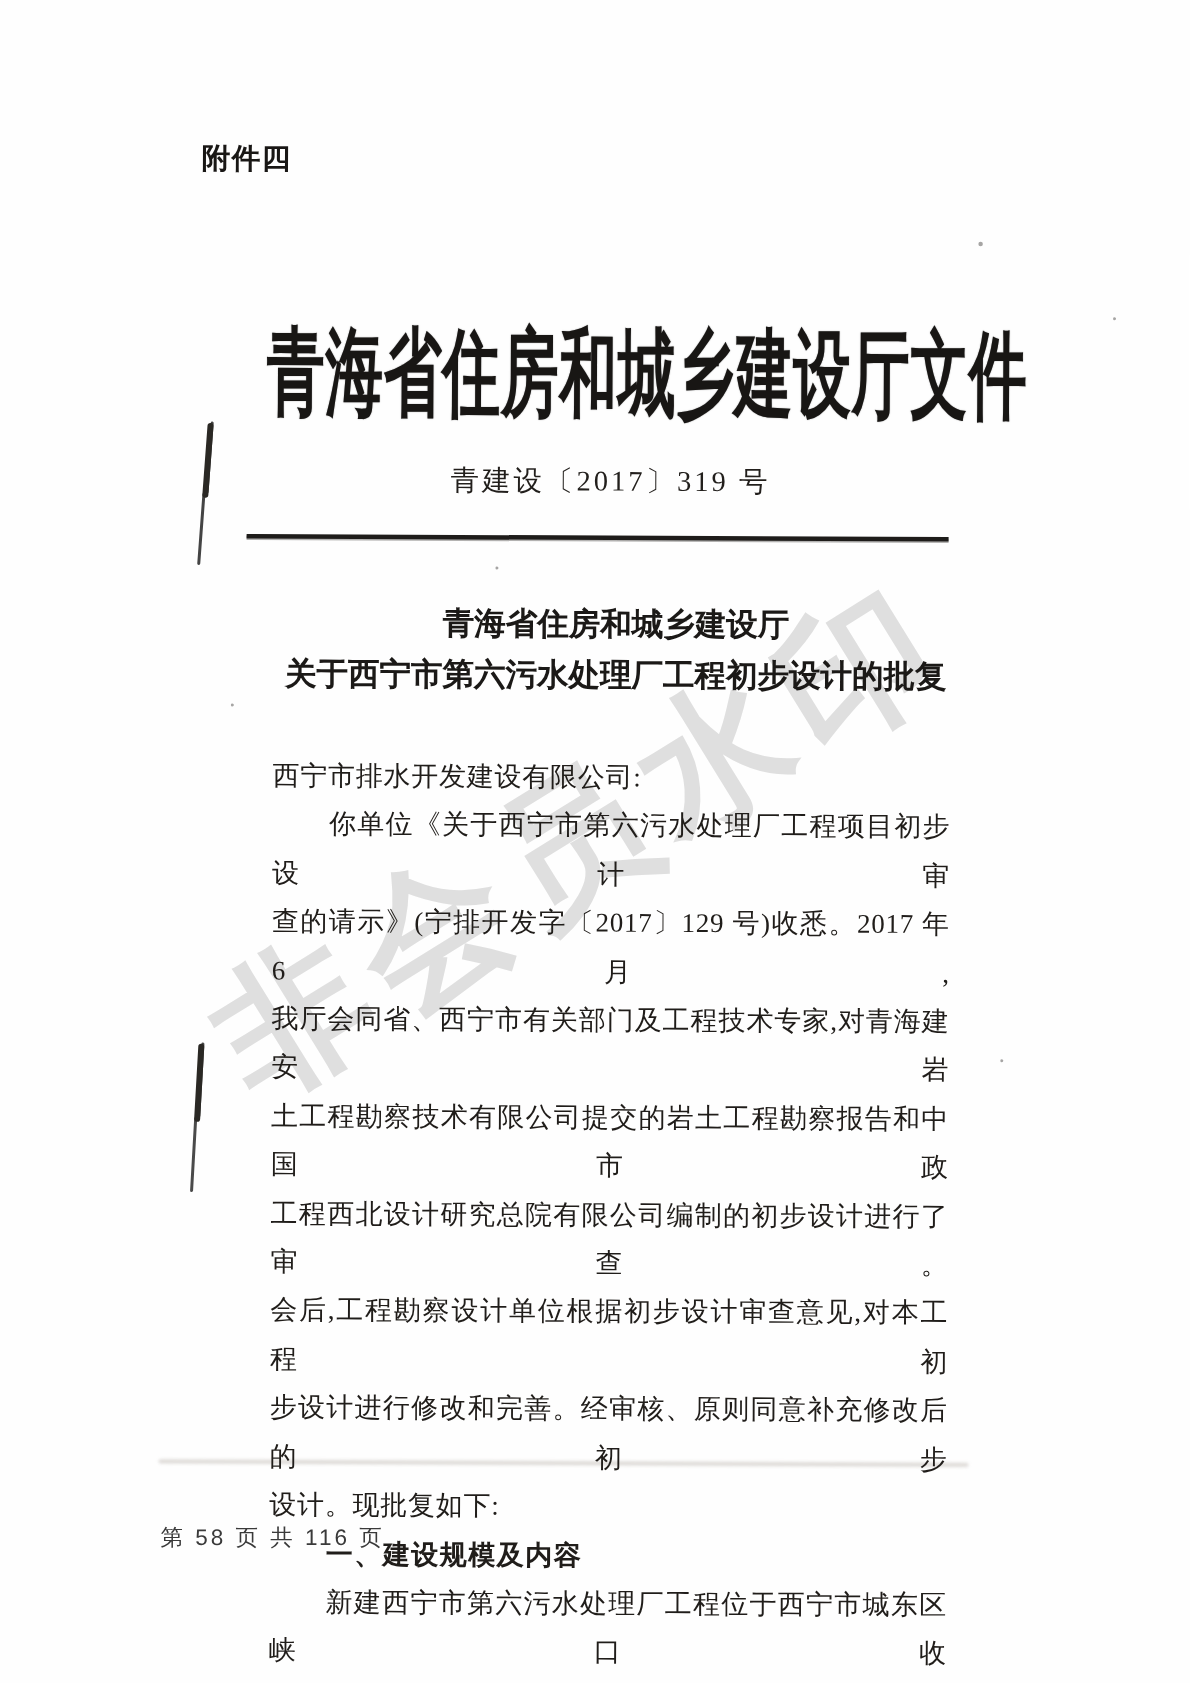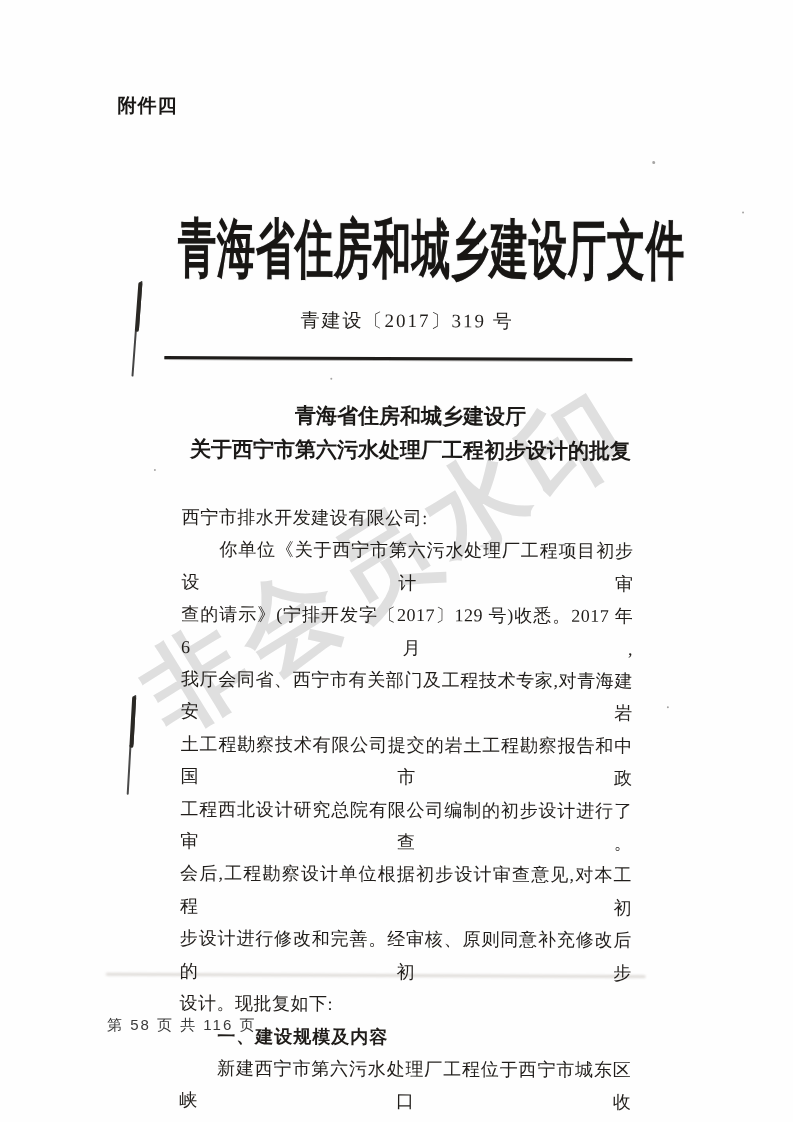--- a/index.html
+++ b/index.html
@@ -36,21 +36,21 @@
     font-weight: bold;
     font-size: 100px;
     letter-spacing: 10px;
     white-space: nowrap;
     color: rgba(178, 178, 178, 0.40);
     z-index: 0;
     user-select: none;
   }
   .attachment {
     position: absolute;
-    left: 116px;
+    left: 133px;
     top: 94px;
     font-size: 19px;
     font-weight: bold;
     letter-spacing: 1px;
     z-index: 2;
     font-family: "Liberation Sans", sans-serif;
     color: #191715;
   }
   .letterhead {
     position: absolute;

